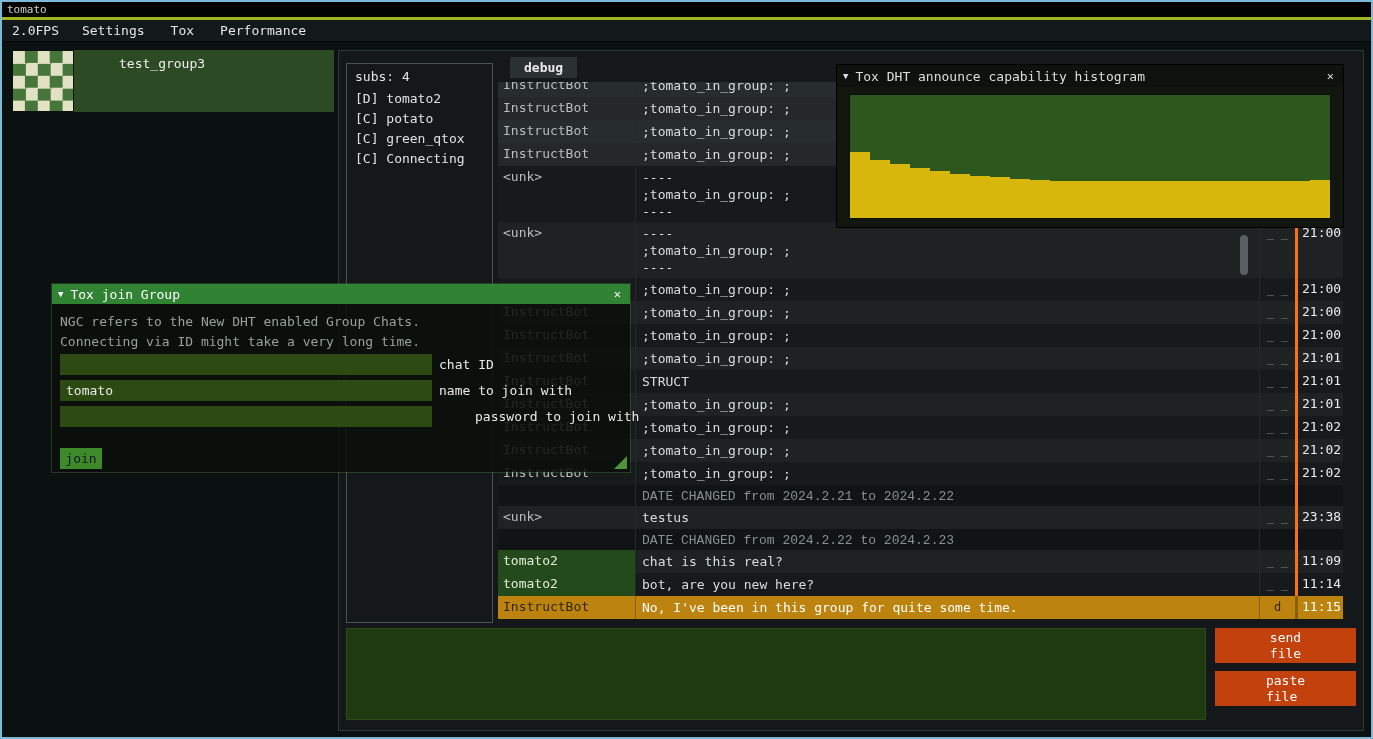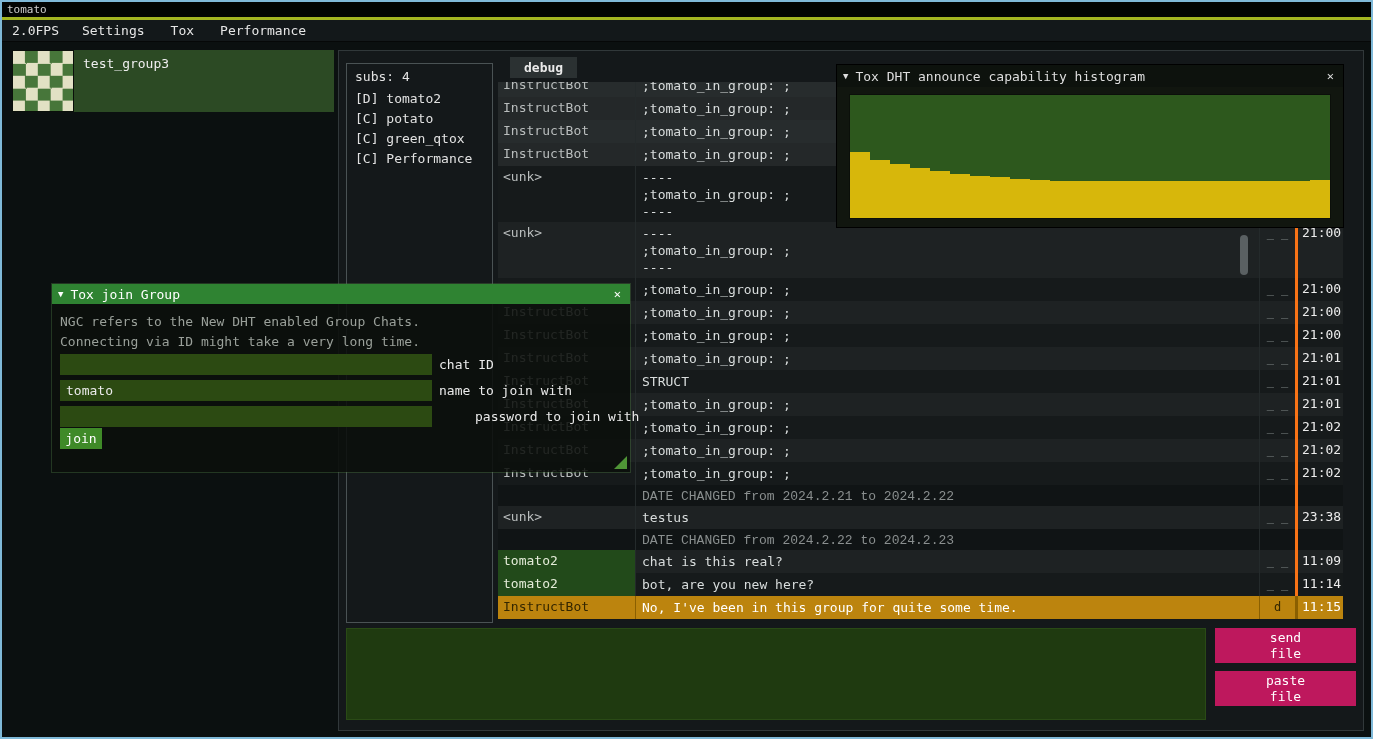--- a/index.html
+++ b/index.html
@@ -9,21 +9,21 @@
 
   
   .titlebar { height:15px; background:#020403; color:#cfcfcf; font-size:11px; line-height:15px; padding-left:5px; }
   .accentline { height:3px; background:#a3b521; }
   .menubar { height:22px; background:#13181a; display:flex; align-items:center; font-size:13px; color:#e6e6e6; padding-left:8px; border-bottom:1px solid #060808; }
   .fps { padding:0 10px 0 2px; }
   .mitem { padding:0 13px; cursor:pointer; }
 
   
   .sidebar { position:absolute; left:10px; top:48px; width:322px; }
-  .group { height:62px; margin-bottom:5px; display:flex; cursor:pointer; }
+  .group { height:62px; margin-bottom:5px; display:flex; cursor:pointer;gap:36px; }
   .group.sel { background:#2c4a24; }
   .avatar { width:62px; height:62px; flex:none;
             background:repeating-conic-gradient(var(--av-fg) 0 25%, var(--av-bg) 0 50%);
             background-size:24.8px 24.8px; border:1px solid #0a0f0a; }
   .gname { padding:6px 0 0 9px; font-size:13px; color:#efefef; }
 
   
   .chatwin { position:absolute; left:336px; top:48px; width:1026px; height:681px; background:#14181a; border:1px solid #31383a; }
   .tabbar { position:absolute; left:159px; top:6px; height:24px;font-weight:bold; }
   .tab { display:inline-block; margin-left:12px; padding:3px 14px; background:#2b3132; color:#eaeaea; font-size:13px; cursor:pointer; }
@@ -51,34 +51,34 @@
   .bg-orange { background:#bc840e; }
   .bg-orange .name { color:#332600; border-right-color:#8a5f00; }
   .bg-orange .msg  { color:#ffffff; }
   .bg-orange .flags{ color:#332600; border-left-color:#8a5f00; }
   .bg-orange .time { color:#ffffff; border-left-color:#8a5f00; }
   .nm-green { background:#224a1a; color:#e4ecd8; }
   .scrollthumb { position:absolute; left:742px; top:153px; width:8px; height:40px; background:#5a6062; border-radius:4px; cursor:grab; }
 
   .composer { position:absolute; left:7px; top:577px; width:860px; height:92px; background:#1f3a10; border:1px solid #2a4a16; resize:none; color:#e8e8e8; font:13px "DejaVu Sans Mono",monospace; padding:4px 6px; outline:none; }
   .filebtns { position:absolute; left:876px; top:577px; width:141px; }
-  .fbtn { display:flex; align-items:center; justify-content:center; text-align:center; width:100%; height:35px; margin-bottom:8px; background:#be185d; color:#ffffff; border:none; font:13px/16px "DejaVu Sans Mono",monospace; white-space:pre-line; cursor:pointer; }
+  .fbtn { display:flex; align-items:center; justify-content:center; text-align:left; width:100%; height:35px; margin-bottom:8px; background:#c2410c; color:#ffffff; border:none; font:13px/16px "DejaVu Sans Mono",monospace; white-space:pre-line; cursor:pointer; }
 
   
   .joinwin { position:absolute; left:50px; top:282px; width:578px; height:188px; background:rgba(11,15,11,0.87); z-index:5; box-shadow:0 0 0 1px rgba(80,130,70,0.35); }
   .wtitle { height:20px; display:flex; align-items:center; padding:0 6px; color:#ffffff; font-size:13px; cursor:move; }
   .jtitle { background:#2f8332; }
   .collapse { font-size:9px; margin-right:7px; }
   .wclose { margin-left:auto; font-size:12px; cursor:pointer; padding:0 3px; }
   .jinfo { color:#9aa09a; font-size:13px; padding:8px 0 0 8px; line-height:20px; }
   .jfield { position:absolute; left:8px; display:flex; align-items:center; }
   .jf0 { top:70px;justify-content:flex-end; } .jf1 { top:96px; } .jf2 { top:122px;gap:36px; }
   .jinput { width:372px; height:21px; background:#2c4a12; border:none; color:#eaeaea; font:13px "DejaVu Sans Mono",monospace; padding:0 6px; outline:none; }
   .jlabel { margin-left:7px; color:#eaeaea; font-size:13px; white-space:nowrap; }
-  .joinbtn { position:absolute; left:8px; top:144px; width:42px; height:21px; background:#3f8a28; color:#ffffff; border:none; font:13px "DejaVu Sans Mono",monospace; cursor:pointer; }
+  .joinbtn { position:absolute; left:8px; top:164px; width:42px; height:21px; background:#3f8a28; color:#0f172a; border:none; font:13px "DejaVu Sans Mono",monospace; cursor:pointer; }
   .grip { position:absolute; right:3px; bottom:3px; width:0; height:0; border-left:13px solid transparent; border-bottom:13px solid #4f9436; cursor:nwse-resize; }
 
   
   .histwin { position:absolute; left:835px; top:63px; width:506px; height:162px; background:#11160f; z-index:6; box-shadow:0 0 0 1px #000; }
   .htitle { background:#0d120d; height:22px; color:#dedede; }
   .hplot { position:absolute; left:12px; top:29px; width:482px; height:125px; display:flex; align-items:flex-end; border:1px solid #0b0f0a; }
   .bar { flex:1; }
 </style>
 </head>
 <body>
@@ -107,21 +107,21 @@
   <div class="chatwin">
     <div class="tabbar">
       <div class="tab">debug</div>
     </div>
 
     <div class="subs">
       <div class="subs-label">subs: 4</div>
       <div class="member">[D] tomato2</div>
       <div class="member">[C] potato</div>
       <div class="member">[C] green_qtox</div>
-      <div class="member">[C] Performance</div>
+      <div class="member">[C] Connecting</div>
     </div>
 
     <div class="msgtable">
       <div class="rows">
           <div class="row bg-lt">
             <div class="cell name">InstructBot</div>
             <div class="cell msg">;tomato_in_group: ;</div>
             <div class="cell flags">_ _</div>
             <div class="cell time"></div>
           </div>

